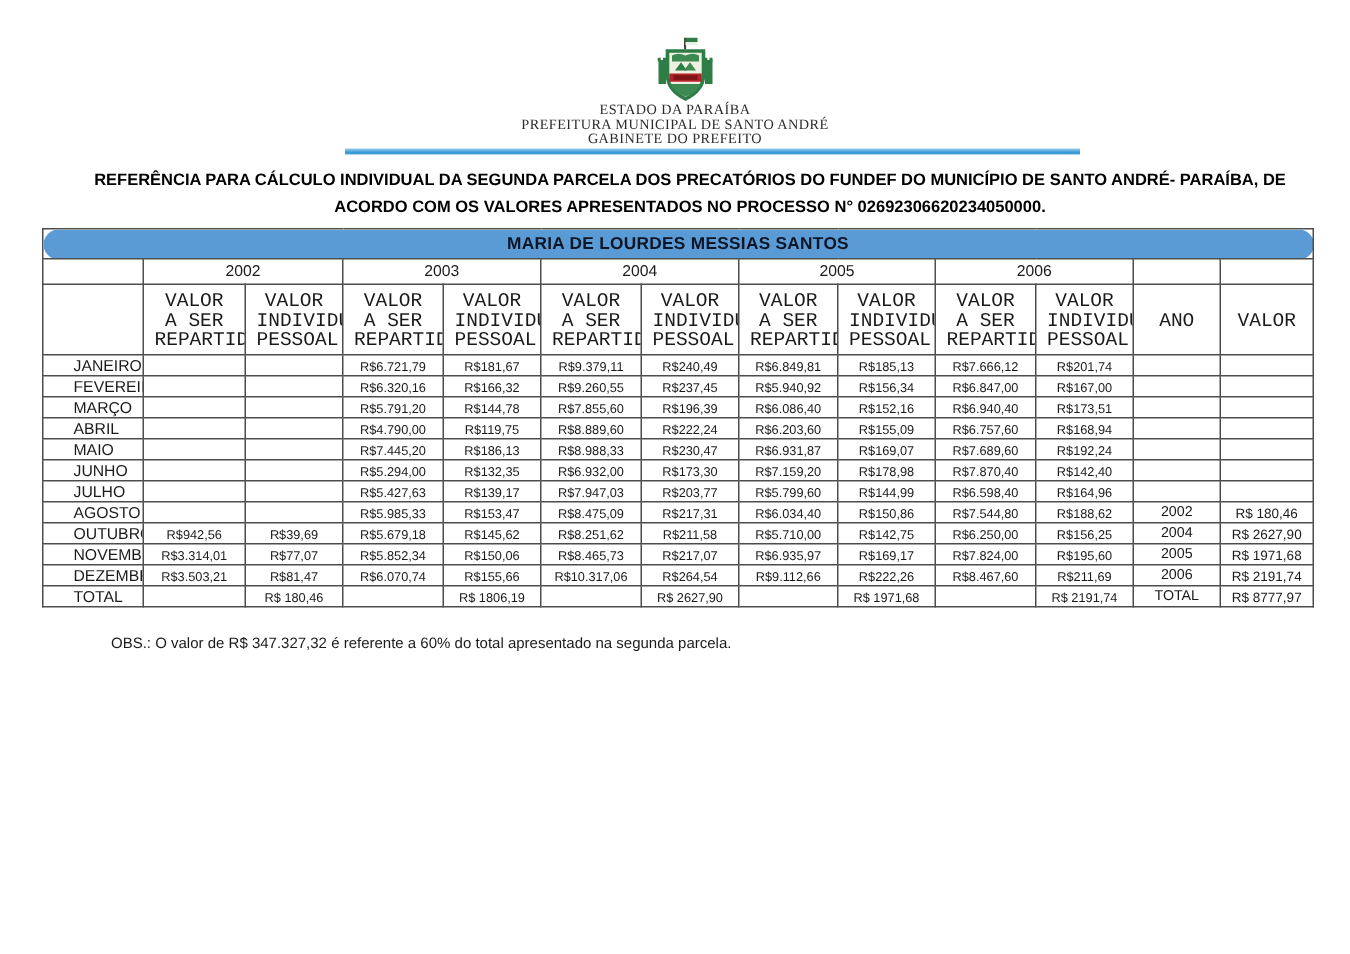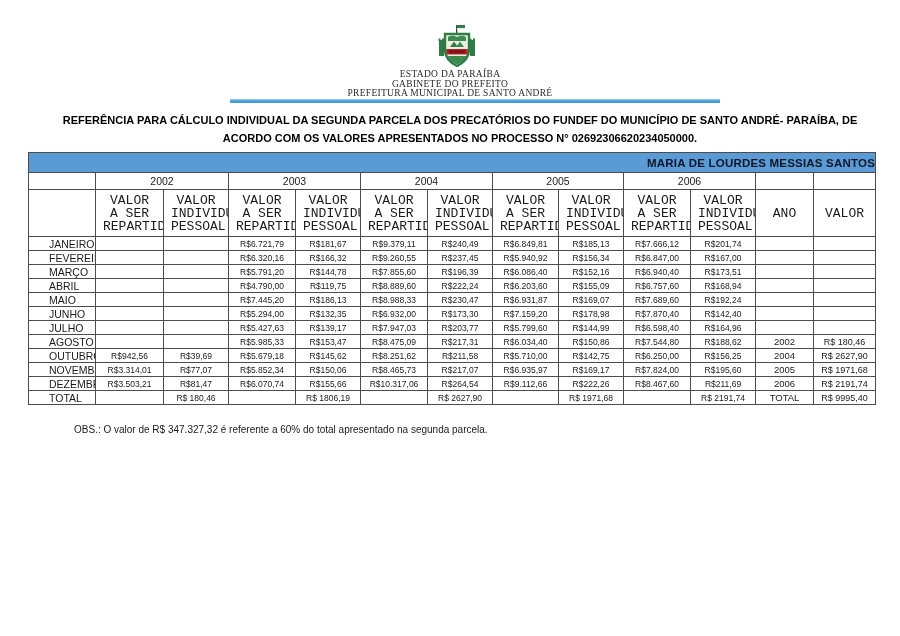--- a/index.html
+++ b/index.html
@@ -20,22 +20,22 @@
        background:linear-gradient(to bottom,#9ccdec,#2e96d4 70%,#58aadd);}
 
   
   .doc-title{position:absolute;left:58px;right:38px;top:111px;
        text-align:center;font-weight:bold;font-size:11px;line-height:18px;color:#000;}
 
   
   .tbl-wrap{position:absolute;left:28px;top:152px;}
   table{border-collapse:collapse;table-layout:fixed;width:840px;color:#1a1a1a;}
   td{border:1px solid #4d4d4d;overflow:hidden;padding:0;vertical-align:middle;}
-  .bar-row td{background:#5B9BD5;height:19px;text-align:right;
-       font-weight:bold;font-size:11.5px;color:#0d1526;letter-spacing:.2px;}
+  .bar-row td{background:#5B9BD5;height:19px;text-align:center;
+       font-weight:bold;font-size:11.5px;color:#0d1526;letter-spacing:.2px;border-radius:10px;}
   .year-row td{height:16px;text-align:center;font-size:10.5px;}
   .colhead-row td{height:42px;text-align:center;font-size:13px;line-height:13px;padding:2px 7px;font-family:Liberation Mono, monospace;}
   tbody tr{height:14px;}
   tbody .month{font-size:10.5px;padding-left:20px;text-align:left;white-space:nowrap;}
   tbody .val{font-size:8.5px;text-align:center;white-space:nowrap;}
   tbody .ano{font-size:9.5px;text-align:center;white-space:nowrap;}
   tbody .valor{font-size:9px;text-align:center;white-space:nowrap;}
 
   
   .obs{position:absolute;left:74px;top:424px;font-size:10px;color:#1a1a1a;}
@@ -59,22 +59,22 @@
     <path d="M12,12 Q16,9.5 21,12 Q26,9.5 30,12 L30,16 L12,16 Z" fill="#3c8a52"></path>
     <path d="M14,22 L18,16.5 L22,22 Z" fill="#2e7d46"></path>
     <path d="M20,22 L24,16.5 L28,22 Z" fill="#3c8a52"></path>
     <rect x="10.2" y="24" width="21.6" height="5.5" fill="#b3222a"></rect>
     <rect x="13" y="25.2" width="16" height="3" fill="#7d1418"></rect>
     <path d="M11,31 Q13,36 21,39.5 Q29,36 31,31 Z" fill="#3c8a52"></path>
   </svg>
 
   <div class="org">
     <div>ESTADO DA PARAÍBA</div>
+    <div>PREFEITURA MUNICIPAL DE SANTO ANDRÉ</div>
     <div>GABINETE DO PREFEITO</div>
-    <div>PREFEITURA MUNICIPAL DE SANTO ANDRÉ</div>
   </div>
   <div class="divider"></div>
 
   <div class="doc-title">REFERÊNCIA PARA CÁLCULO INDIVIDUAL DA SEGUNDA PARCELA DOS PRECATÓRIOS DO FUNDEF DO MUNICÍPIO DE SANTO ANDRÉ- PARAÍBA, DE ACORDO COM OS VALORES APRESENTADOS NO PROCESSO N° 02692306620234050000.</div>
 
   <div class="tbl-wrap">
     <table>
       <colgroup>
         <col style="width:67px">
           <col style="width:68px">
@@ -292,21 +292,21 @@
             <td class="val">R$ 180,46</td>
             <td class="val"></td>
             <td class="val">R$ 1806,19</td>
             <td class="val"></td>
             <td class="val">R$ 2627,90</td>
             <td class="val"></td>
             <td class="val">R$ 1971,68</td>
             <td class="val"></td>
             <td class="val">R$ 2191,74</td>
             <td class="ano">TOTAL</td>
-            <td class="valor">R$ 9995,40</td>
+            <td class="valor">R$ 8777,97</td>
           </tr>
         </tbody>
     </table>
   </div>
 
   <div class="obs">OBS.: O valor de R$ 347.327,32 é referente a 60% do total apresentado na segunda parcela.</div>
 
 </div>
 
 </body></html>

